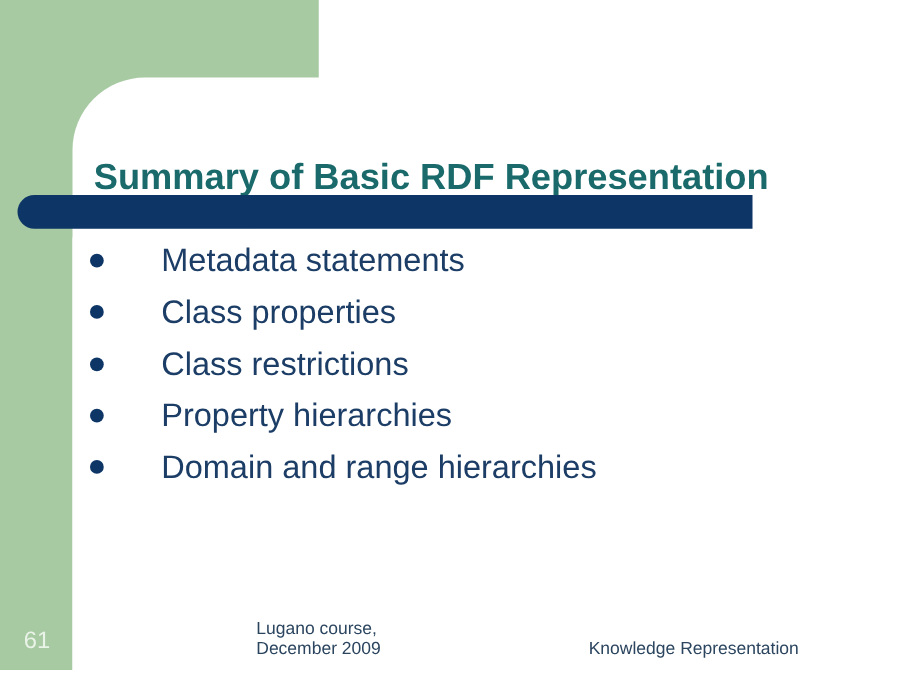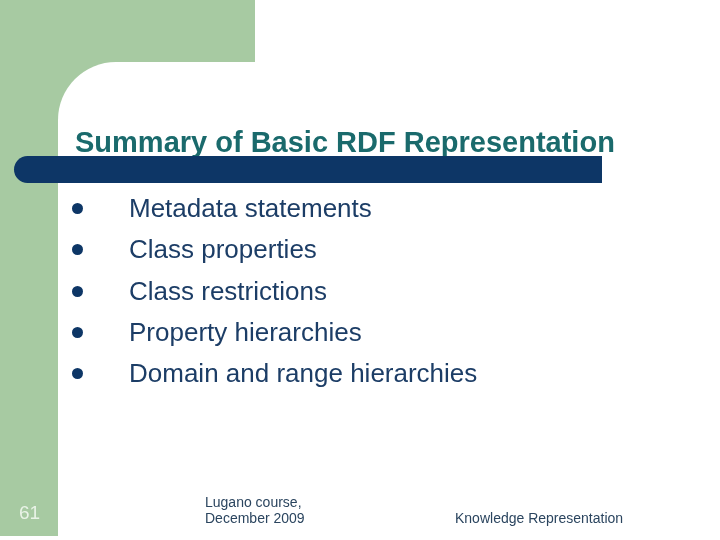--- a/index.html
+++ b/index.html
@@ -93,21 +93,21 @@
     width: 200px;
     text-align: left;
     font-size: 14px;
     line-height: 16px;
     color: var(--footer-text);
   }
   .footer-right {
     position: absolute;
     left: 455px; top: 510px;
     width: 200px;
-    text-align: left;
+    text-align: center;
     font-size: 14px;
     color: var(--footer-text);
     white-space: nowrap;
   }
 </style>
 </head>
 <body>
 
 <div class="green-block"></div>
 <div class="green-strip"></div>

